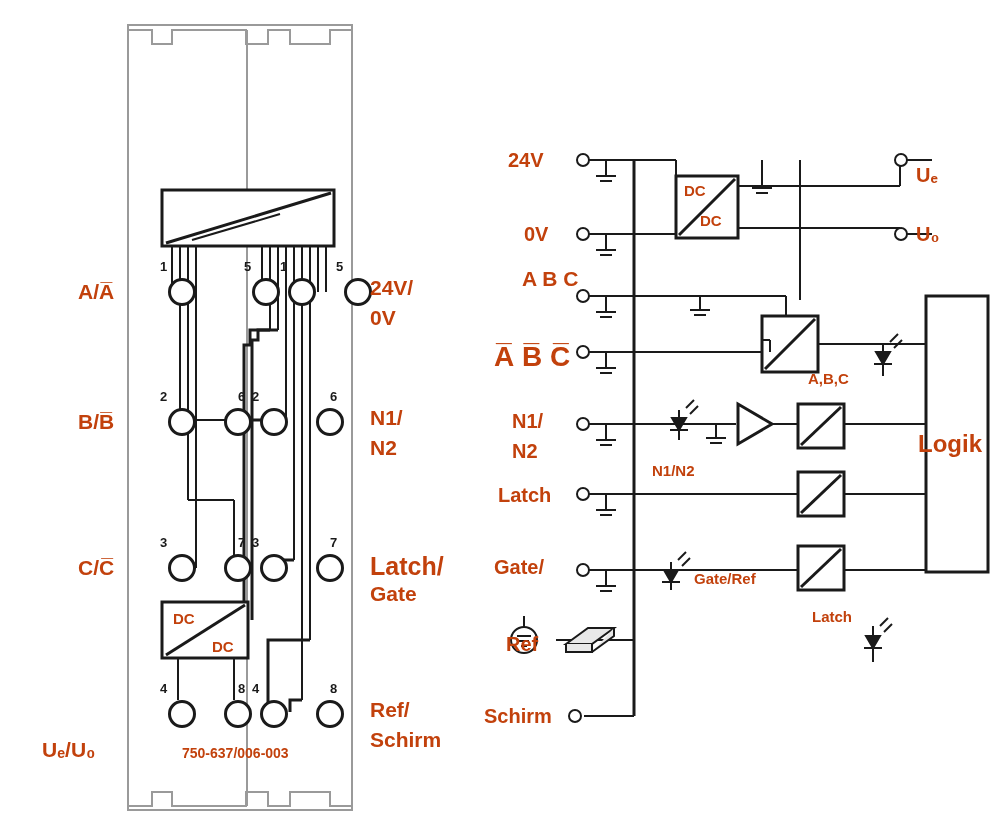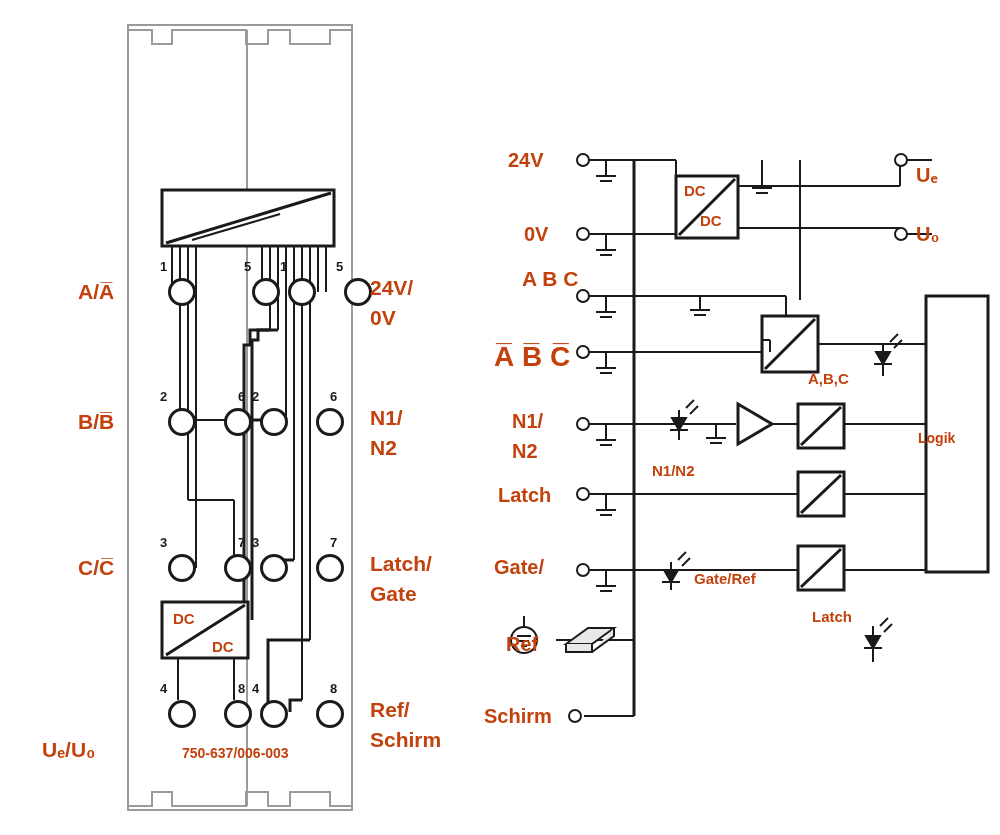--- a/index.html
+++ b/index.html
@@ -267,21 +267,21 @@
   <span class="lbl" style="left:78px;top:410px;font-size:21px;">B/B̅</span>
   <span class="lbl" style="left:78px;top:556px;font-size:21px;">C/C̅</span>
   <span class="lbl" style="left:42px;top:700px;font-size:21px;margin-top:38px;">Uₑ/U₀</span>
 
   <span class="lbl" style="left:370px;top:276px;font-size:21px;">24V/</span>
   <span class="lbl" style="left:370px;top:306px;font-size:21px;">0V</span>
 
   <span class="lbl" style="left:370px;top:406px;font-size:21px;">N1/</span>
   <span class="lbl" style="left:370px;top:436px;font-size:21px;">N2</span>
 
-  <span class="lbl" style="left:370px;top:552px;font-size:21px;">Latch/</span>
+  <span class="lbl" style="left:370px;top:552px;font-size:25px;">Latch/</span>
   <span class="lbl" style="left:370px;top:582px;font-size:21px;">Gate</span>
 
   <span class="lbl" style="left:370px;top:698px;font-size:21px;">Ref/</span>
   <span class="lbl" style="left:370px;top:728px;font-size:21px;">Schirm</span>
 
   <div class="oterm" style="left:576px;top:153px;width:14px;height:14px;"></div>
   <div class="oterm" style="left:576px;top:227px;width:14px;height:14px;"></div>
   <div class="oterm" style="left:576px;top:289px;width:14px;height:14px;"></div>
   <div class="oterm" style="left:576px;top:345px;width:14px;height:14px;"></div>
   <div class="oterm" style="left:576px;top:417px;width:14px;height:14px;"></div>
@@ -301,20 +301,20 @@
   <span class="lbl" style="left:494px;top:556px;font-size:20px;">Gate/</span>
   <span class="lbl" style="left:506px;top:590px;font-size:20px;margin-top:43px;">Ref</span>
   <span class="lbl" style="left:484px;top:705px;font-size:20px;">Schirm</span>
 
   <span class="lbl" style="left:916px;top:164px;font-size:20px;">Uₑ</span>
   <span class="lbl" style="left:916px;top:223px;font-size:20px;">U₀</span>
 
   <span class="lbl" style="left:684px;top:182px;font-size:15px;">DC</span>
   <span class="lbl" style="left:700px;top:212px;font-size:15px;">DC</span>
 
-  <span class="lbl" style="left:918px;top:430px;font-size:14px;">Logik</span>
+  <span class="lbl" style="left:918px;top:430px;font-size:24px;">Logik</span>
 
   <span class="lbl" style="left:808px;top:370px;font-size:15px;">A,B,C</span>
   <span class="lbl" style="left:652px;top:462px;font-size:15px;">N1/N2</span>
   <span class="lbl" style="left:694px;top:570px;font-size:15px;">Gate/Ref</span>
   <span class="lbl" style="left:812px;top:608px;font-size:15px;">Latch</span>
 
 </div>
 
 </body></html>

